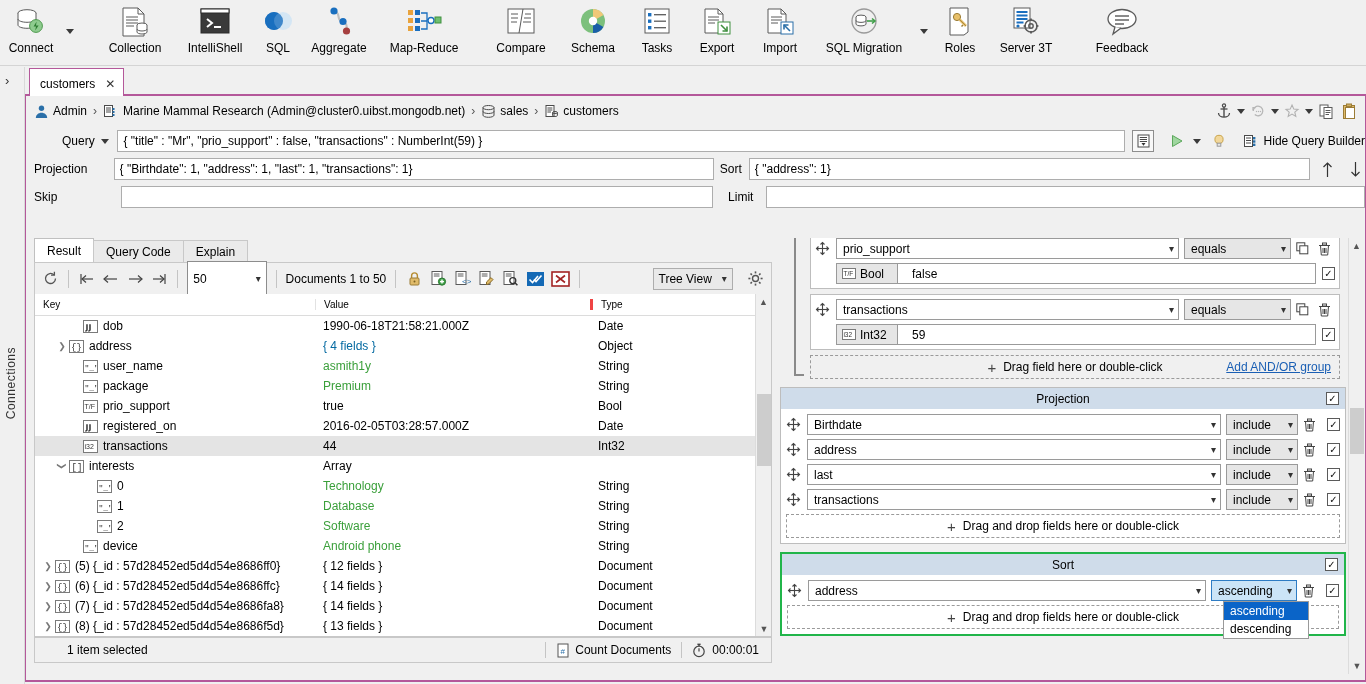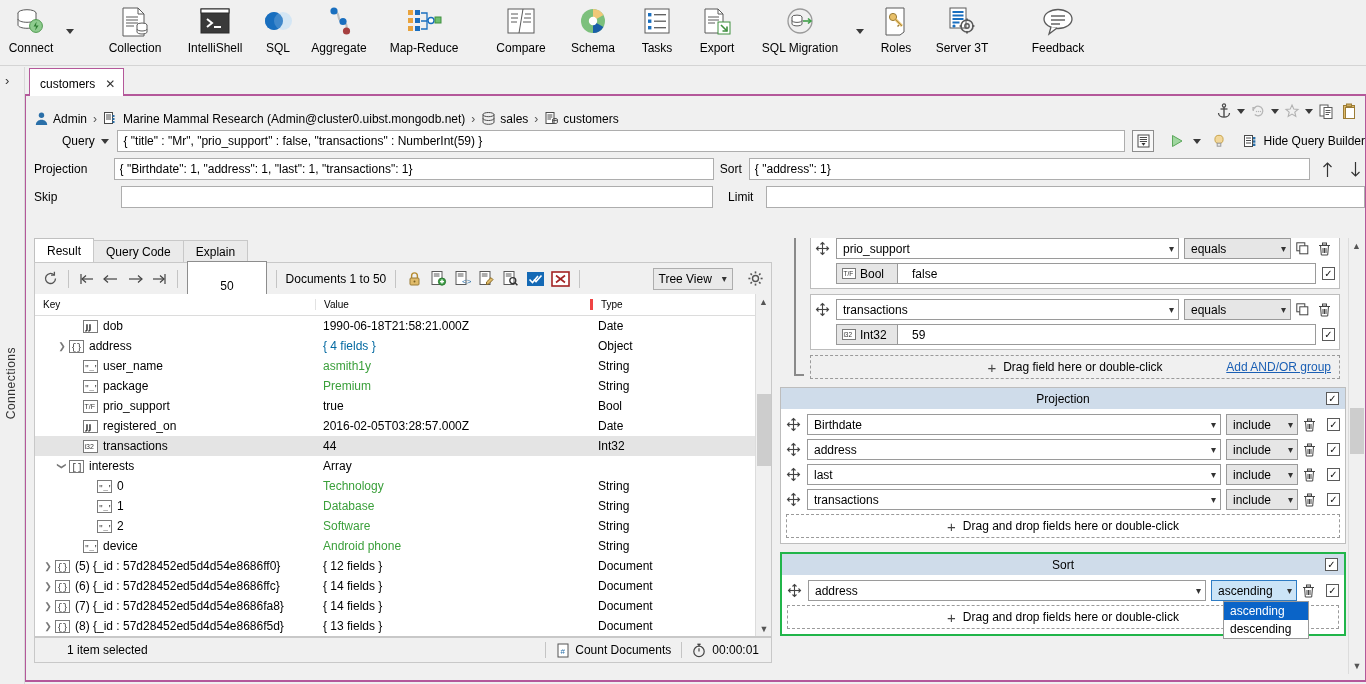--- a/index.html
+++ b/index.html
@@ -60,21 +60,21 @@
   
   #workspace {
     position:absolute; left:25px; top:96px; width:1341px; height:586px;
     background:#f0f0f0; border-left:1px solid #b4589a; border-right:1px solid #b4589a;
     border-bottom:2px solid #b4589a;
   }
 
   
   #breadcrumb {
     position:absolute; left:0; top:0; width:100%; height:30px;
-    display:flex; align-items:flex-end; padding-left:8px; gap:4px; font-size:12px;
+    display:flex; align-items:center; padding-left:8px; gap:4px; font-size:12px;
   }
   .bc-sep { color:#555; font-size:12px; padding:0 2px; }
   .bc-txt { white-space:nowrap; }
 
   
   .qrow { position:absolute; left:0; height:26px; display:flex; align-items:center;justify-content:flex-end; }
   #qrow1 { top:32px; width:100%; }
   #qrow2 { top:60px; width:100%; }
   #qrow3 { top:88px; width:100%;gap:9px; }
   .qlabel { font-size:12px; white-space:nowrap; }
@@ -100,21 +100,21 @@
 
   #restoolbar {
     position:absolute; left:0; top:24px; width:738px; height:33px;
     background:#f0f0f0; border:1px solid #c8c8c8; display:flex; align-items:center; padding:0 6px; gap:6px;
   }
   .tb-btn { width:22px;height:22px;display:flex;align-items:center;justify-content:center;cursor:pointer;}
   .tb-sep { width:1px;height:18px;background:#c4c4c4;margin:0 3px; }
   .tb-txt { font-size:12px; white-space:nowrap; }
   #pagesize {
     width:94px; height:22px; border:1px solid #8d8d8d; background:#fff;
-    display:flex;align-items:center;justify-content:space-between;padding:17px 5px;font-size:12px; cursor:pointer;flex-direction:column;
+    display:flex;align-items:center;justify-content:space-between;padding:17px 5px;font-size:12px; cursor:pointer;
   }
   #viewselect {
     width:95px; height:22px; border:1px solid #adadad; background:#e9e9e9;
     display:flex;align-items:center;justify-content:space-between;padding:0 5px;font-size:12px; cursor:pointer;
   }
   .chev { font-size:10px; color:#333; }
 
   
   #treegrid {
     position:absolute; left:0; top:56px; width:738px; height:343px;
@@ -370,20 +370,37 @@
               <line x1="8" y1="10" x2="19" y2="10"></line>
               <line x1="8" y1="13" x2="19" y2="13"></line>
       <line x1="8" y1="16" x2="15" y2="16"></line>
             </g>
       <rect x="18" y="15" width="12" height="12" fill="#fff" stroke="#3f8f3f"></rect>
       <line x1="21" y1="18" x2="27" y2="24" stroke="#3f8f3f" stroke-width="1.6"></line>
       <polyline points="27,19.5 27,24 22.5,24" fill="none" stroke="#3f8f3f" stroke-width="1.6"></polyline>
           </svg>
         </div>
         <div class="rb-lbl">Export</div>
+      </div>
+      <div class="rb-item" style="width: 64px;">
+        <div class="rb-ico">
+          <svg width="34" height="30" viewBox="0 0 34 30">
+      <path d="M5 2h13l5 5v19H5z" fill="#fff" stroke="#5a5a5a"></path>
+            <path d="M18 2v5h5" fill="none" stroke="#5a5a5a"></path>
+      <g stroke="#5a5a5a">
+              <line x1="8" y1="10" x2="19" y2="10"></line>
+              <line x1="8" y1="13" x2="19" y2="13"></line>
+      <line x1="8" y1="16" x2="15" y2="16"></line>
+            </g>
+      <rect x="18" y="15" width="12" height="12" fill="#fff" stroke="#2a6fa8"></rect>
+      <line x1="27" y1="24" x2="21" y2="18" stroke="#2a6fa8" stroke-width="1.6"></line>
+      <polyline points="21,22.5 21,18 25.5,18" fill="none" stroke="#2a6fa8" stroke-width="1.6"></polyline>
+          </svg>
+        </div>
+        <div class="rb-lbl">Import</div>
       </div>
       <div class="rb-item" style="width: 104px;">
         <div class="rb-ico">
           <svg width="36" height="32" viewBox="0 0 36 32">
       <circle cx="18" cy="15" r="12" fill="none" stroke="#9a9a9a" stroke-width="1.3"></circle>
       <ellipse cx="15" cy="11" rx="5" ry="1.9" fill="#fff" stroke="#5a5a5a"></ellipse>
       <path d="M10 11v7c0 1 2.2 1.9 5 1.9s5-.9 5-1.9v-7" fill="#fff" stroke="#5a5a5a"></path>
       <path d="M10 14.5c0 1 2.2 1.9 5 1.9s5-.9 5-1.9" fill="none" stroke="#5a5a5a"></path>
       <line x1="21" y1="15" x2="29" y2="15" stroke="#3f9f48" stroke-width="1.6"></line>
       <polyline points="26,12.5 29,15 26,17.5" fill="none" stroke="#3f9f48" stroke-width="1.6"></polyline>

